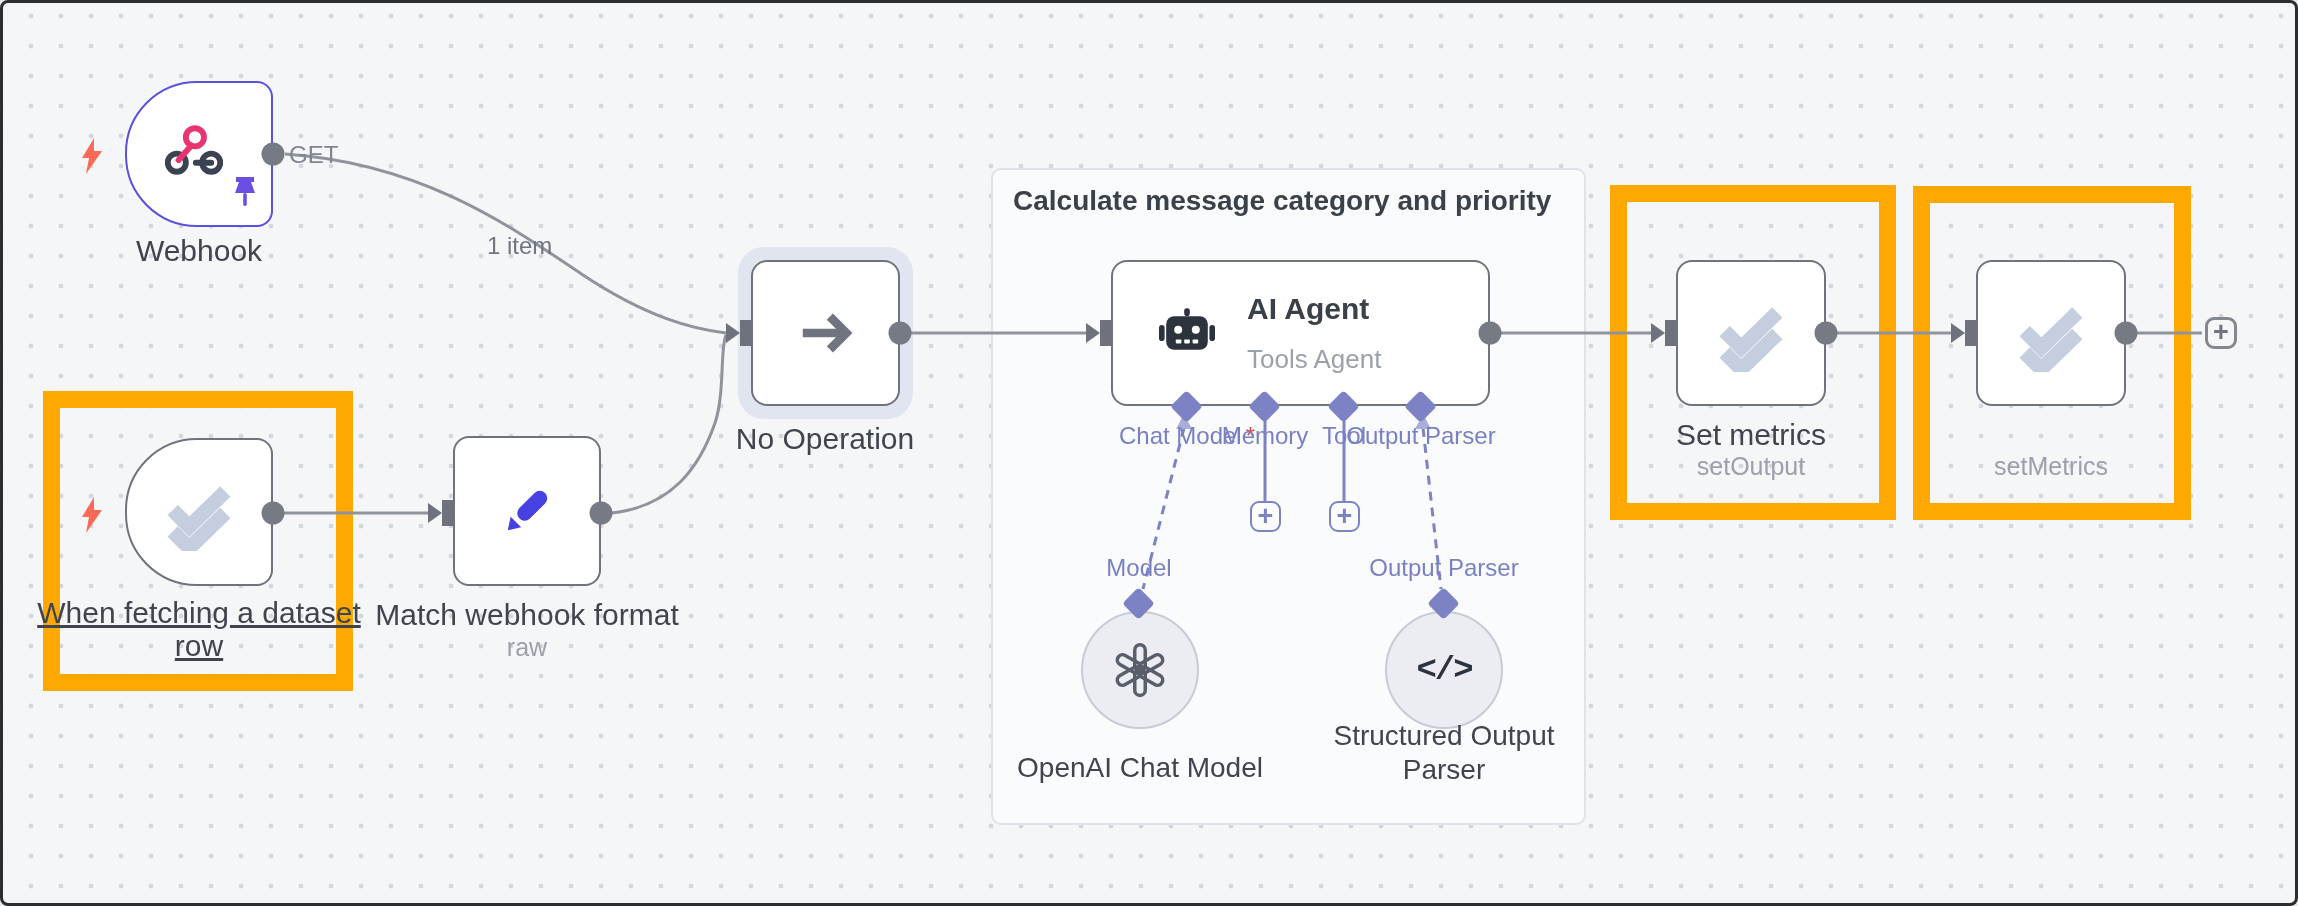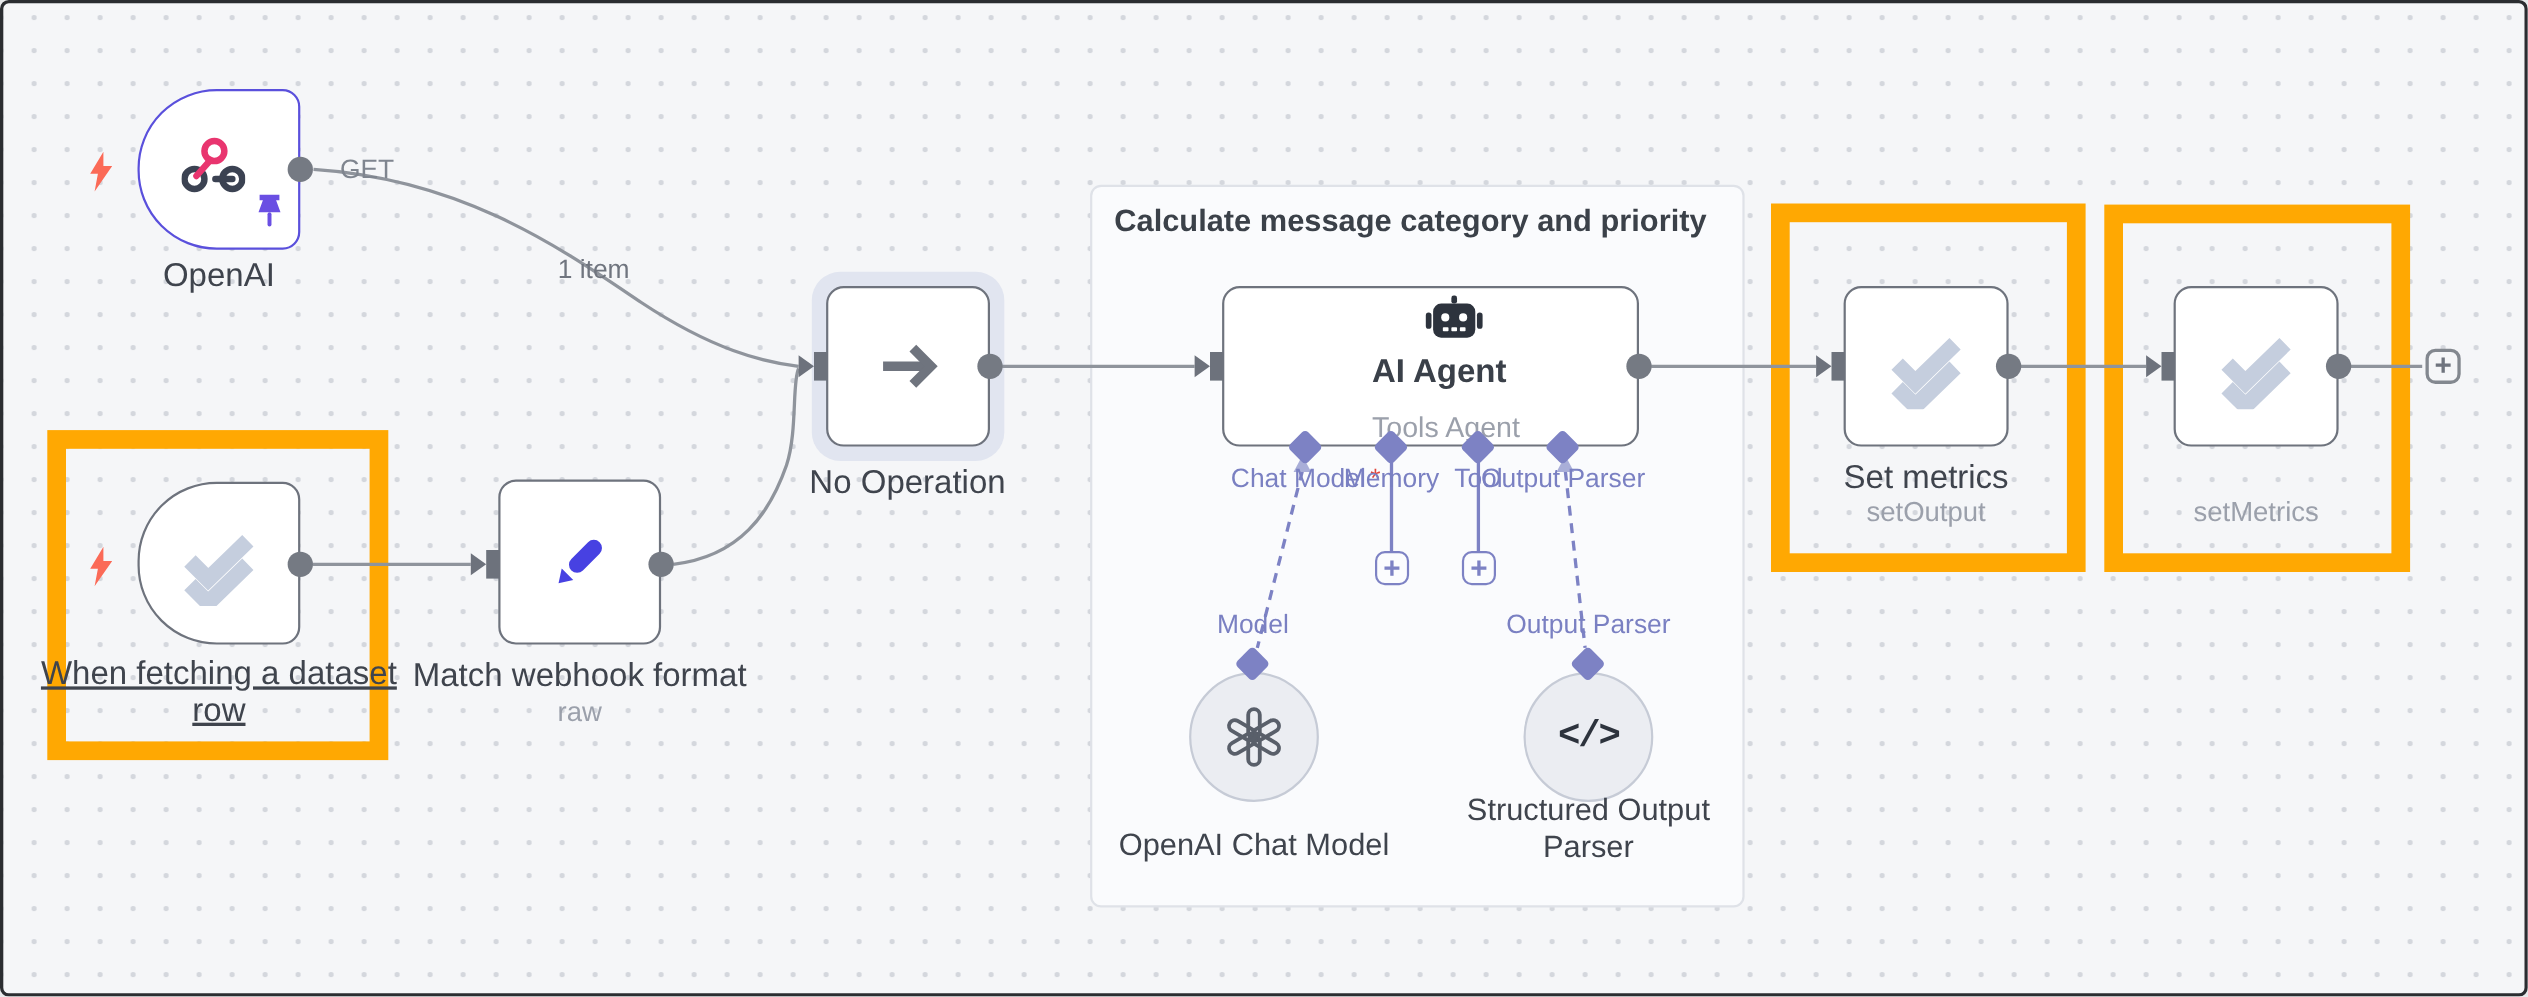--- a/index.html
+++ b/index.html
@@ -18,38 +18,38 @@
   .group-title{left:1010px;top:182px;font-size:28px;font-weight:600;color:#3b4149;white-space:nowrap;}
   
   .hl{border:17px solid #ffa802;box-sizing:border-box;background:transparent;}
   .hl1{left:1607px;top:182px;width:286px;height:335px;}
   .hl2{left:1910px;top:183px;width:278px;height:334px;}
   .hl3{left:40px;top:388px;width:310px;height:300px;}
   
   .halo{left:735px;top:244px;width:175px;height:172px;background:#e1e5f0;border-radius:26px;}
   
   .node{position:absolute;background:#fff;border:2.5px solid #6e737d;border-radius:16px;
-    box-sizing:border-box;display:flex;align-items:center;justify-content:center;flex-direction:column;}
+    box-sizing:border-box;display:flex;align-items:center;justify-content:center;}
   .trigger{border-radius:72px 16px 16px 72px;}
   .n-webhook{left:122px;top:78px;width:148px;height:146px;border-color:#5a50dc;}
   .n-whenfetch{left:122px;top:435px;width:148px;height:148px;}
   .n-match{left:450px;top:433px;width:148px;height:150px;}
   .n-noop{left:748px;top:257px;width:149px;height:146px;}
   .n-agent{left:1108px;top:257px;width:379px;height:146px;justify-content:flex-start;}
   .n-setout{left:1673px;top:257px;width:150px;height:146px;}
   .n-setmet{left:1973px;top:257px;width:150px;height:146px;}
   .circle-node{position:absolute;width:118px;height:118px;border-radius:50%;background:#ebedf2;
     border:2.5px solid #c6cbd6;box-sizing:border-box;display:flex;align-items:center;justify-content:center;}
   .c-openai{left:1078px;top:608px;}
   .c-sop{left:1382px;top:608px;}
   
   .lbl{position:absolute;font-size:30px;font-weight:500;color:#3f444d;text-align:center;line-height:33px;}
   .sub{position:absolute;font-size:25px;color:#9ba0ab;text-align:center;}
   .plbl{position:absolute;font-size:24px;color:#7a80c2;text-align:center;white-space:nowrap;}
-  .small-gray{position:absolute;font-size:24px;color:#7f858f;white-space:nowrap;margin-left:20px;}
+  .small-gray{position:absolute;font-size:24px;color:#7f858f;white-space:nowrap;}
   .w400{width:400px;} .w300{width:300px;} .w220{width:220px;}
   .req{color:#e0453a;margin-left:4px;}
   
   .agent-title{font-size:30px;font-weight:600;color:#3a4049;line-height:34px;}
   .agent-sub{font-size:26px;color:#9ba0ab;margin-top:18px;}
   
   .diamond{position:absolute;width:23px;height:23px;background:#7d82c4;border-radius:4px;
     transform:rotate(45deg);}
   
   .plus-btn{position:absolute;width:31px;height:31px;box-sizing:border-box;border:2.5px solid #7d82c4;
@@ -146,21 +146,21 @@
     <svg width="28" height="32" viewBox="-14 -16 28 32" style="position:absolute;left:104px;top:92px;">
       <g fill="#6a4fe3">
         <path d="M-9 -14 h18 v5 h-3 l4 11 h-20 l4 -11 h-3 z"></path>
         <rect x="-1.8" y="2" width="3.6" height="13" rx="1.8"></rect>
       </g>
     </svg>
   </div>
   <svg class="abs z5" width="24" height="40" viewBox="0 0 24 36" style="left:77px;top:133px;">
     <path d="M14 0 L2 20 h7 L6 36 L22 13 h-8 Z" fill="#fb6a57"></path>
   </svg>
-  <div class="lbl w300 z7" style="left:46px;top:231px;">OpenAI</div>
+  <div class="lbl w300 z7" style="left:46px;top:231px;">Webhook</div>
   <div class="small-gray z7" style="left:286px;top:138px;">GET</div>
   <div class="small-gray z7" style="left:484px;top:229px;color:#70757f;">1 item</div>
 
   <div class="node trigger n-whenfetch z5">
     <svg width="78" height="78" viewBox="-40 -40 80 80">
       <g fill="none" stroke="#c5cede" stroke-width="15">
         <path d="M-27 -2 L-10 15 L27 -21"></path>
         <path d="M-27 20 L-10 37 L27 1"></path>
       </g>
     </svg>

